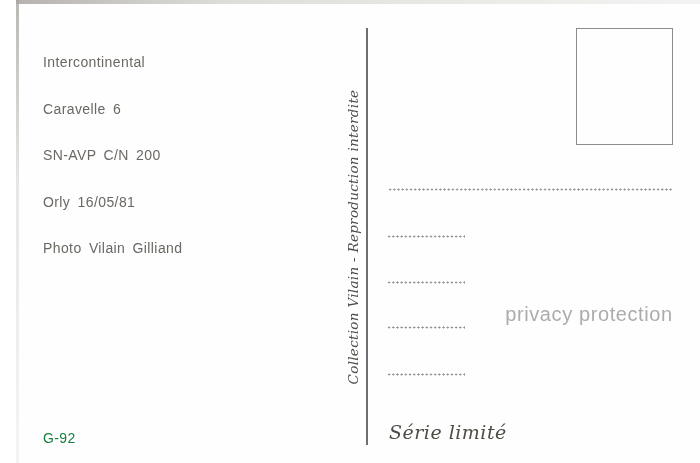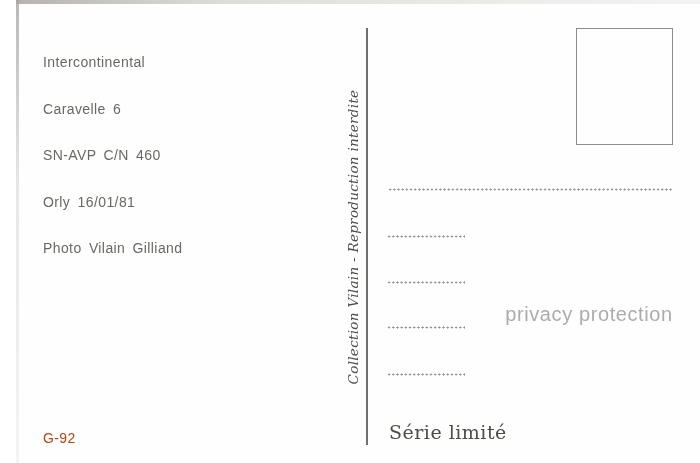--- a/index.html
+++ b/index.html
@@ -101,48 +101,49 @@
     font-size: 20px;
     line-height: 16.5px;
     letter-spacing: 0.6px;
     white-space: nowrap;
   }
   
   .catalog-number {
     position: absolute;
     left: 27px;
     top: 430px;
-    color: #c2410c;
+    color: #15803d;
     font-size: 14px;
     letter-spacing: 0.4px;
   }
   
   .series-label {
     position: absolute;
     left: 373px;
     top: 421px;
     font-family: "DejaVu Serif", serif;
+    font-style: italic;
     font-size: 19px;
     letter-spacing: 0.5px;
     color: #4f4b46;
   }
 </style>
 </head>
 <body>
 
 <div class="postcard">
 
   <div class="edge-top"></div>
   <div class="edge-left"></div>
 
   <div class="info-block">
     <div>Intercontinental</div>
     <div>Caravelle 6</div>
-    <div>SN-AVP C/N 460</div>
-    <div>Orly 16/01/81</div>
+    <div>SN-AVP C/N 200</div>
+    <div>Orly 16/05/81</div>
     <div>Photo Vilain Gilliand</div>
   </div>
 
   <div class="divider"></div>
 
   <div class="spine-text">Collection Vilain - Reproduction interdite</div>
 
   <div class="stamp-box"></div>
 
   <div class="dotline long"></div>

